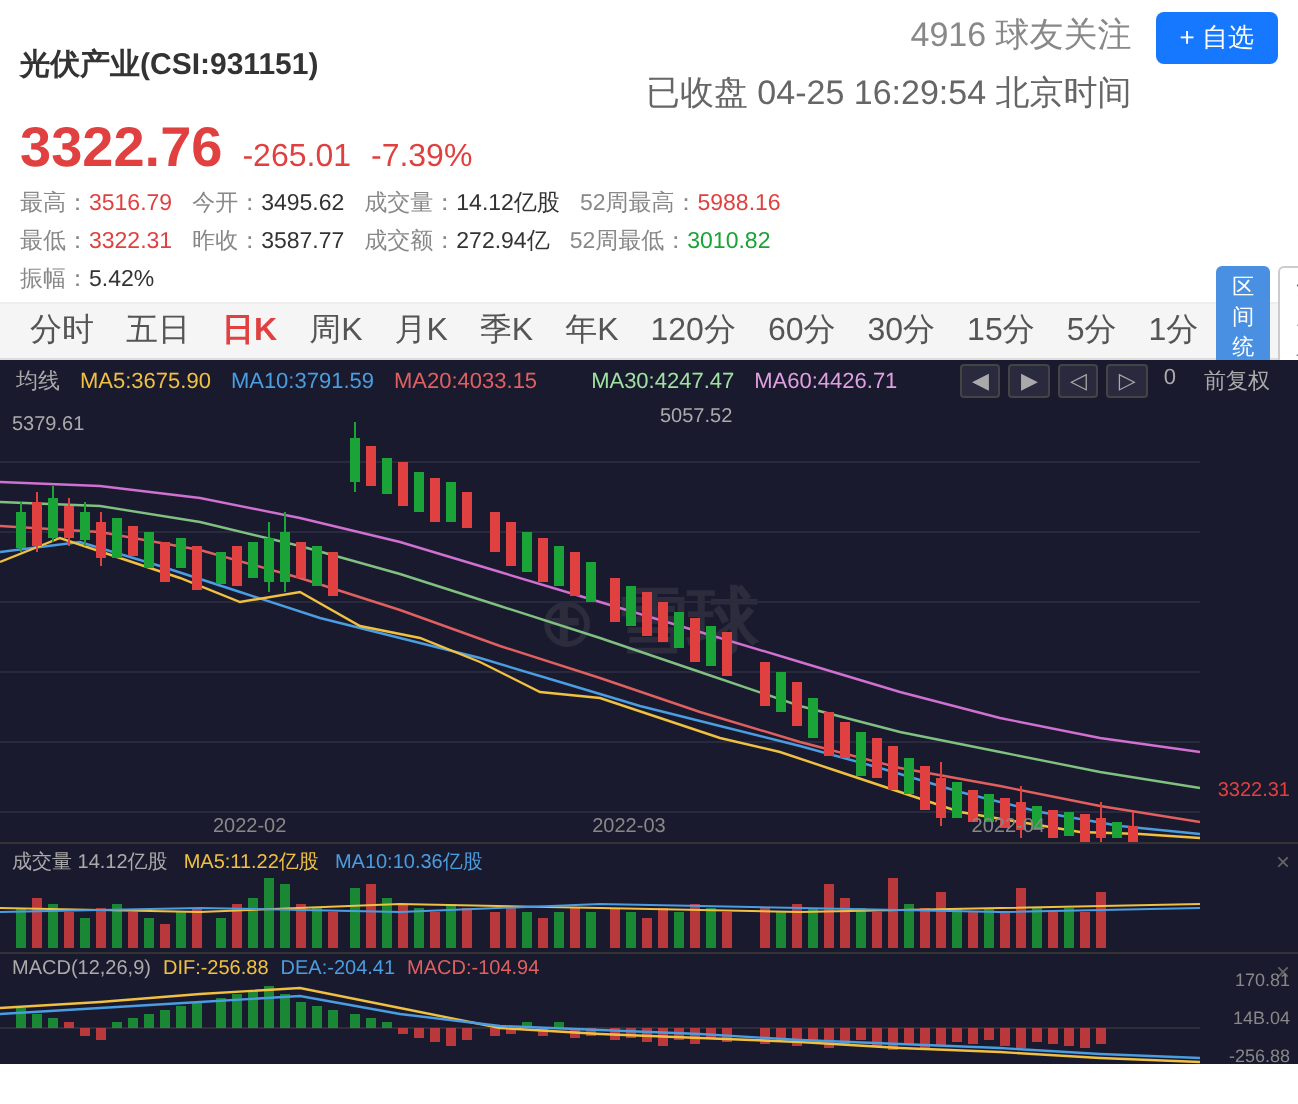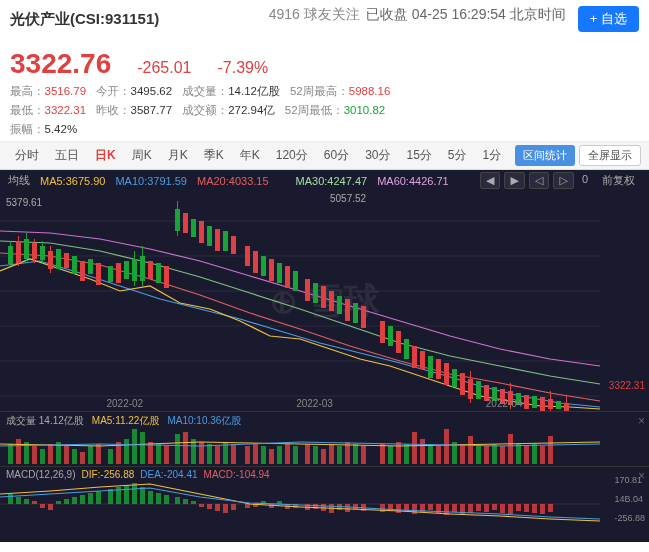--- a/index.html
+++ b/index.html
@@ -36,38 +36,38 @@
       padding: 4px 12px;
       font-size: 13px;
       cursor: pointer;
       display: flex;
       align-items: center;
       gap: 4px;
     }
     .price-row {
       display: flex;
       align-items: baseline;
-      gap: 26px;
-      margin-top: 16px;
+      gap: 10px;
+      margin-top: 0;
     }
     .main-price {
       font-size: 28px;
       font-weight: bold;
       color: #e04040;
     }
     .price-change {
       font-size: 16px;
       color: #e04040;
     }
     .meta-info {
       display: flex;
       gap: 6px;
-      flex-direction: row;
+      flex-direction: column;
       align-items: flex-end;
-      font-size: 14px;
+      font-size: 17px;
       color: #666;
     }
     .meta-info .followers { color: #888; }
 
     .stats-row {
       display: flex;
       gap: 10px;
       margin-top: 4px;
       font-size: 11.5px;
       color: #333;
@@ -82,21 +82,21 @@
       display: flex;
       align-items: center;
       background: #f5f5f5;
       border-bottom: 1px solid #ddd;
       padding: 0 8px;
       height: 28px;
       gap: 2px;
     }
     .tab-item {
       padding: 4px 7px;
-      font-size: 12px;
+      font-size: 16px;
       color: #555;
       cursor: pointer;
       border-radius: 2px;
       white-space: nowrap;
     }
     .tab-item.active {
       color: #e04040;
       font-weight: bold;
     }
     .tab-right {
@@ -146,24 +146,25 @@
       position: relative;
       overflow: hidden;
     }
     .chart-volume {
       height: 55px;
       position: relative;
       background: #1a1a2e;
       border-top: 1px solid #333;
     }
     .chart-macd {
-      height: 76px;
+      height: 56px;
       position: relative;
       background: #1a1a2e;
       border-top: 1px solid #333;
+      text-align: right;
     }
 
     
     .y-labels {
       position: absolute;
       right: 4px;
       top: 0;
       bottom: 0;
       display: flex;
       flex-direction: column;

